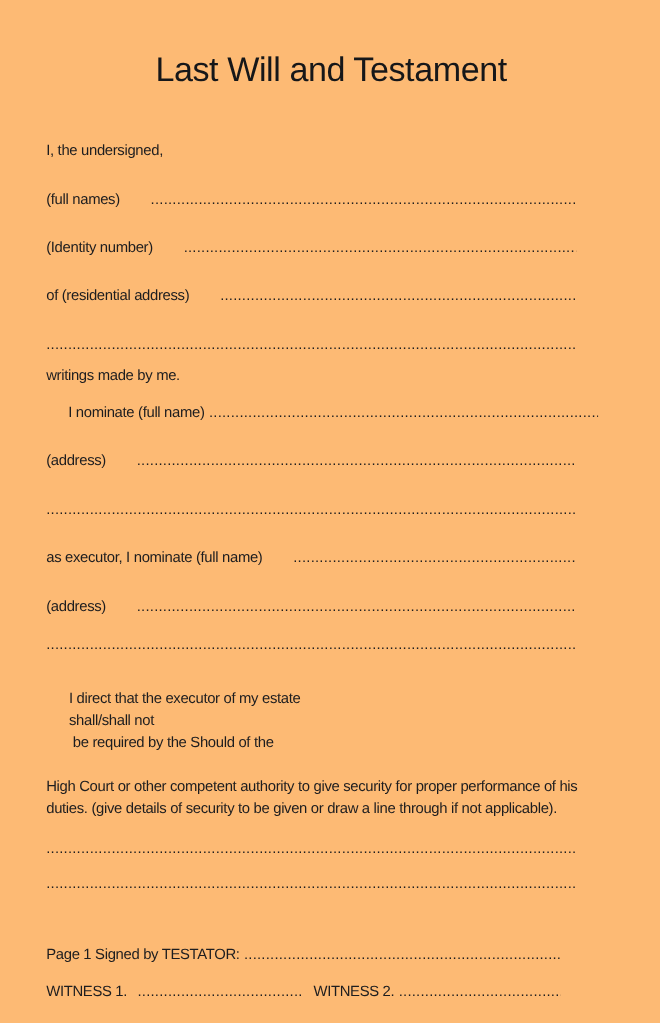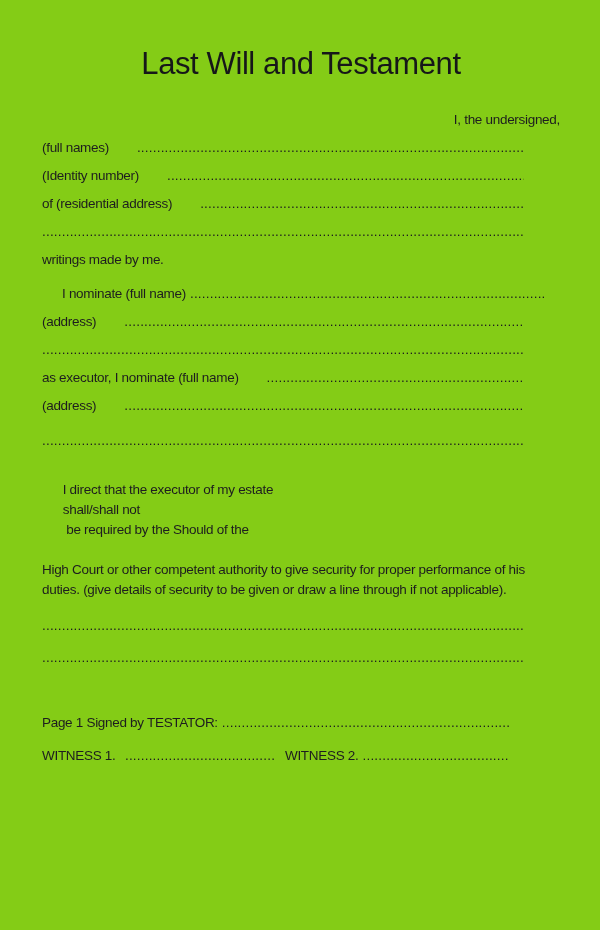--- a/index.html
+++ b/index.html
@@ -1,20 +1,20 @@
 <!DOCTYPE html>
 <html><head>
 <meta charset="utf-8">
 <style>
   html, body { margin: 0; padding: 0; background: #ffffff; }
   .page {
     position: relative;
     width: 600px;
     height: 930px;
-    background: #84cc16;
+    background: #fdba74;
     box-sizing: border-box;
     padding: 44px 40px 0 42px;
     font-family: "Liberation Sans", "DejaVu Sans", sans-serif;
     color: #1d1d1f;
     font-size: 13.5px;
     letter-spacing: -0.3px;
     overflow: hidden;
   }
   h1.doc-title {
     margin: 0;
@@ -52,22 +52,22 @@
     flex: 0 0 150px;
     overflow: hidden;
     white-space: nowrap;
     margin-left: 6px;
     letter-spacing: 0.2px;
   }
   .sign-row { width: 468px; }
   .u { text-underline-offset: 2px; }
   .w2-lbl { margin-left: 10px; }
   
-  .mt-intro   { margin-top: 26px; text-align: right; }
-  .mt-field   { margin-top: 8px; gap: 24px; }
+  .mt-intro   { margin-top: 43px; }
+  .mt-field   { margin-top: 24px; gap: 24px; }
   .mt-para1   { margin-top: 8px; }
   .mt-nom     { margin-top: 14px; margin-left: 20px; }
   .mt-exec    { margin-top: 3px; }
   .mt-lead2   { margin-top: 15px; }
   .mt-para2   { margin-top: 9px; }
   .mt-dots1   { margin-top: 16px; }
   .mt-dots2   { margin-top: 12px; }
   .mt-sign    { margin-top: 45px; text-align: right; }
   .mt-witness { margin-top: 13px; }
 </style>

